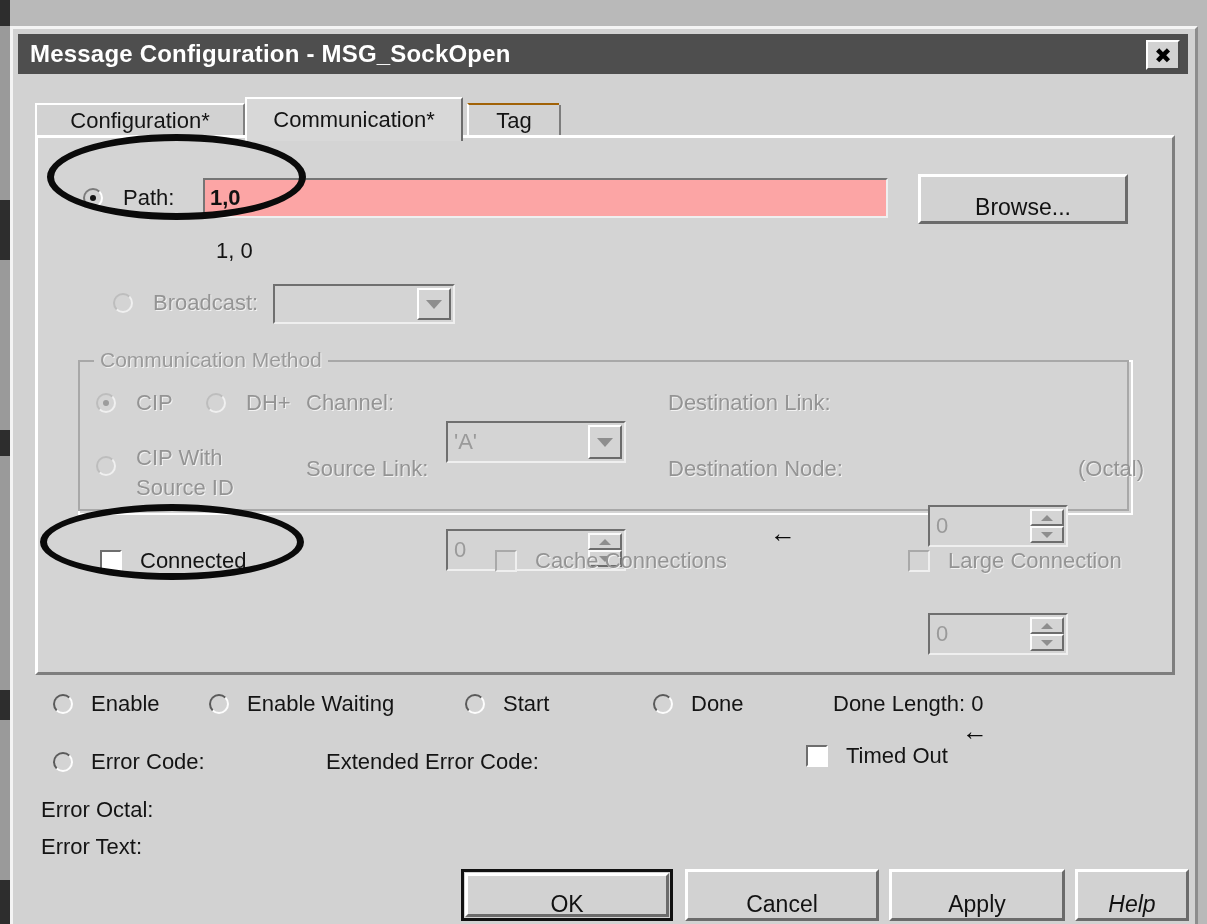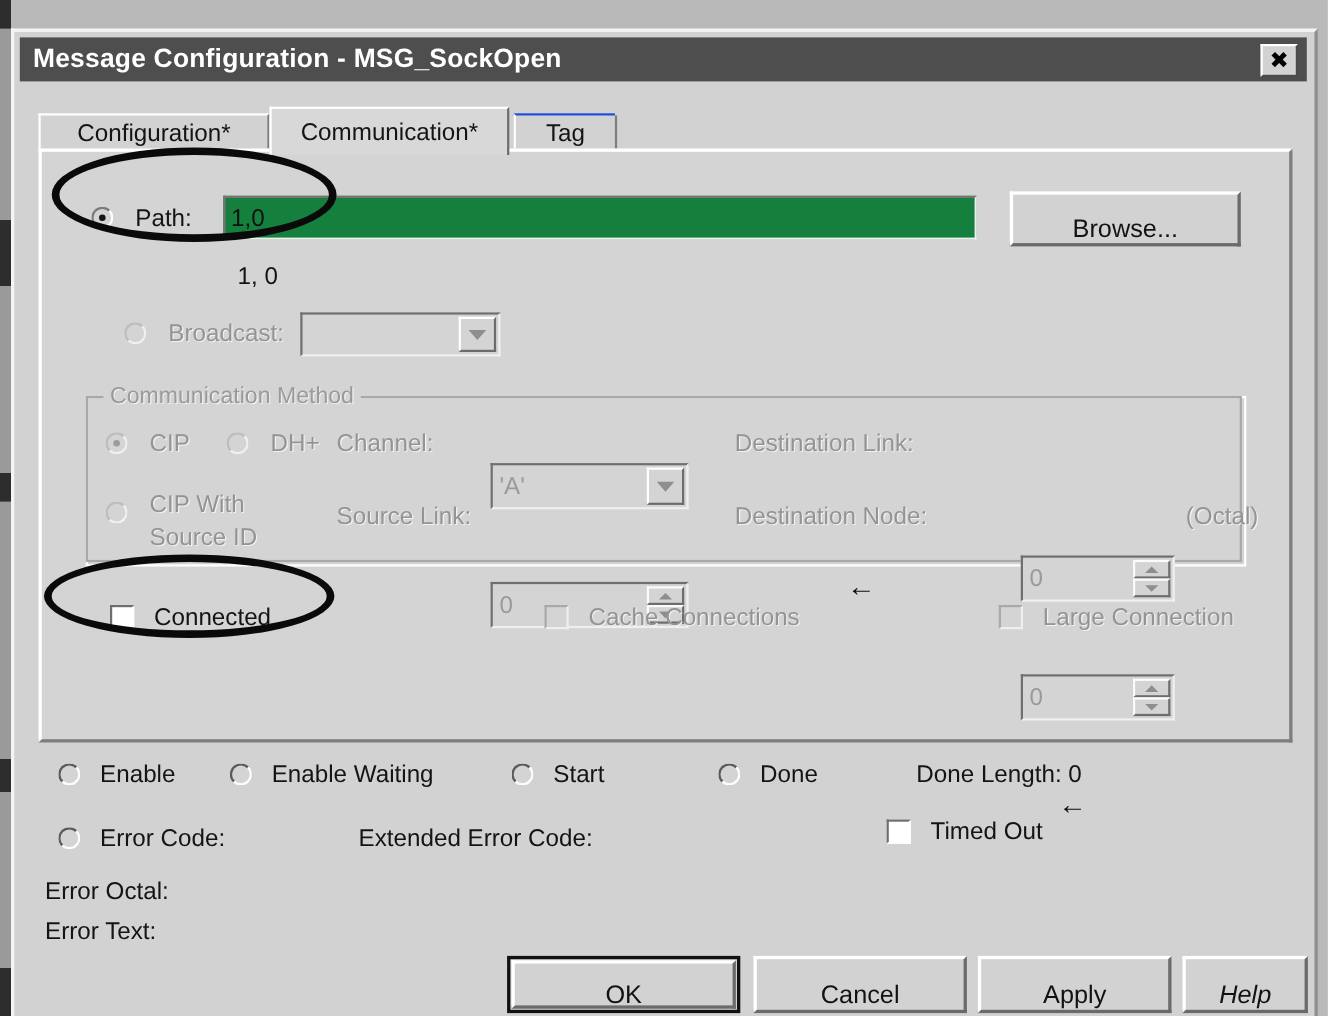--- a/index.html
+++ b/index.html
@@ -52,21 +52,21 @@
     box-sizing:border-box;
     display:flex;align-items:center;justify-content:center;
     font-size:22px;color:#141414;white-space:nowrap;cursor:pointer;
     padding:0 14px;
   }
   .tab.selected{
     top:0;height:44px;background:#d8d8d8;
     border-right:2px solid #6c6c6c;
     z-index:3;
   }
-  .tab.plain{border-right:none;border-left:2px solid #ffffff;border-top:2px solid #1d4ed8;}
+  .tab.plain{border-right:none;border-left:2px solid #ffffff;border-top:2px solid #a16207;}
   .tab-sep{position:absolute;top:8px;width:2px;height:32px;background:#7d7d7d;}
 
   
   .tabpanel{
     position:absolute;left:22px;top:106px;width:1140px;height:540px;
     background:#d4d4d4;
     border-top:3px solid #ffffff;border-left:3px solid #ffffff;
     border-right:3px solid #7e7e7e;border-bottom:3px solid #7e7e7e;
     box-sizing:border-box;
   }
@@ -98,25 +98,25 @@
   .chk{
     width:22px;height:22px;background:#ffffff;
     border-top:2px solid #6e6e6e;border-left:2px solid #6e6e6e;
     border-right:2px solid #ffffff;border-bottom:2px solid #ffffff;
     box-sizing:border-box;display:inline-block;cursor:pointer;
   }
   .chk.dis{background:#d4d4d4;border-color:#a9a9a9 #efefef #efefef #a9a9a9;}
 
   
   .field{
-    background:#15803d;
+    background:#fca5a5;
     border-top:2px solid #757575;border-left:2px solid #757575;
     border-right:2px solid #efefef;border-bottom:2px solid #efefef;
     box-sizing:border-box;display:flex;align-items:center;
-    font-size:22px;color:#111;padding-left:5px;overflow:hidden;
+    font-size:22px;color:#111;padding-left:5px;overflow:hidden;font-weight:bold;
   }
 
   
   .combo{
     background:#d4d4d4;
     border-top:2px solid #6f6f6f;border-left:2px solid #6f6f6f;
     border-right:2px solid #efefef;border-bottom:2px solid #efefef;
     box-sizing:border-box;display:flex;align-items:center;
     font-size:20px;color:#9a9a9a;padding-left:6px;position:relative;cursor:pointer;
   }

